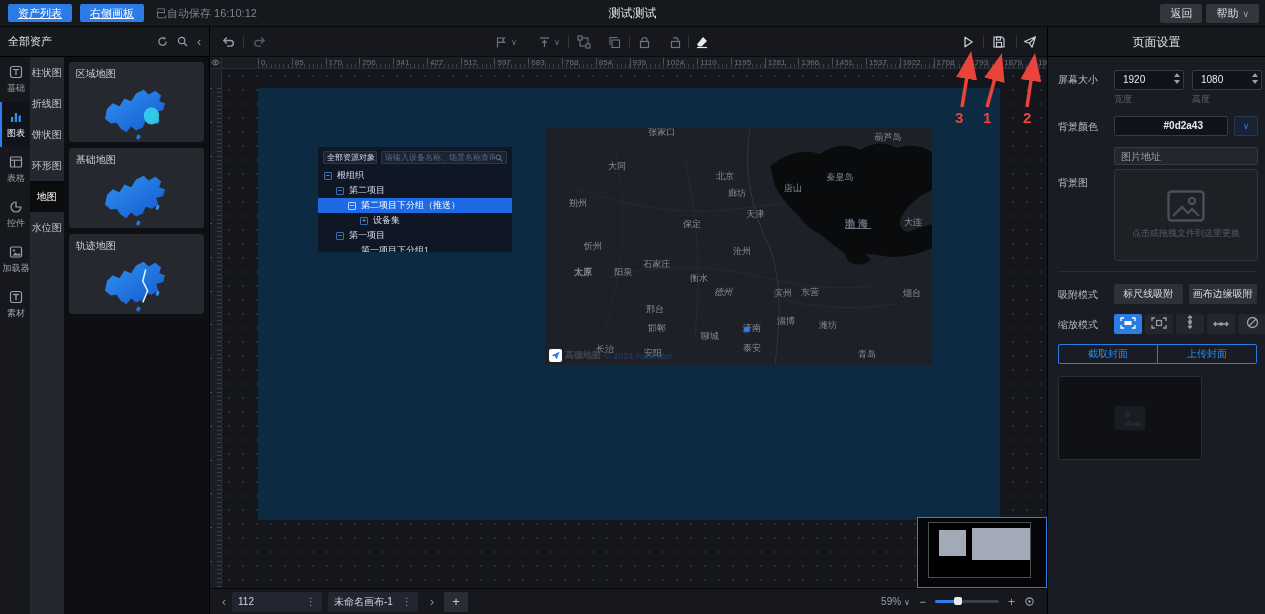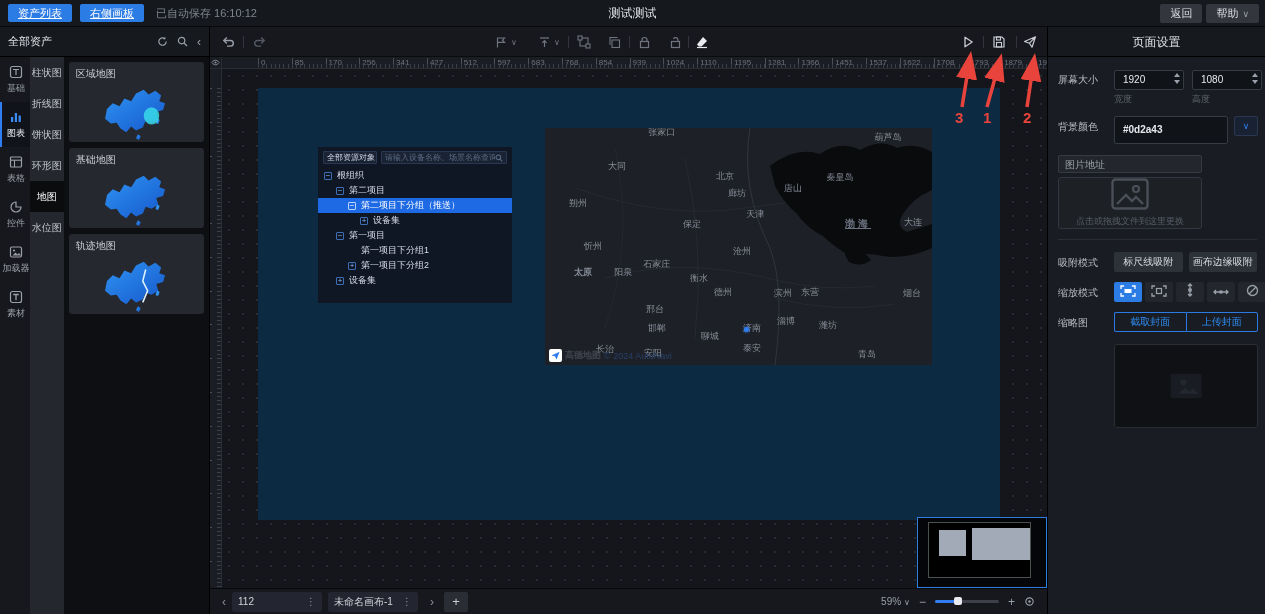--- a/index.html
+++ b/index.html
@@ -53,21 +53,21 @@
   .hlabel{position:absolute;top:1px;font-size:8px;color:#6e737d;border-left:1px solid #4a4e57;padding-left:2px;height:11px;line-height:9px;white-space:nowrap;}
   .ruler-v{position:absolute;left:0;top:42px;width:12px;height:519px;background:#1a1d23;border-right:1px solid #2a2d33;overflow:hidden;}
   .ruler-v::after{content:"";position:absolute;top:19px;bottom:0;right:0;width:4px;background:repeating-linear-gradient(to bottom,#3b3f48 0 1px,transparent 1px 4.22px);}
   .vlabel{position:absolute;left:2px;font-size:8px;color:#6e737d;white-space:nowrap;transform:rotate(90deg);transform-origin:left top;border-left:1px solid #4a4e57;padding-left:2px;line-height:9px;}
 
   
   .canvas{position:absolute;left:12px;top:42px;width:825px;height:519px;background:#14161b;background-image:radial-gradient(circle,#272b32 1px,transparent 1.3px);background-size:14px 14px;overflow:hidden;}
   .artboard{position:absolute;left:36px;top:19px;width:742px;height:432px;background:#0d2a43;}
 
   
-  .tree-comp{position:absolute;left:60px;top:59px;width:194px;height:156px;background:#101724;overflow:hidden;}
+  .tree-comp{position:absolute;left:60px;top:59px;width:194px;height:105px;background:#101724;overflow:hidden;}
   .tree-head{display:flex;align-items:center;gap:4px;padding:4px 5px 3px;}
   .tree-filter{width:58px;height:13px;background:#1a2333;border:1px solid #2a3750;border-radius:1px;display:flex;align-items:center;padding:0 3px;font-size:8px;color:#cfd6e4;white-space:nowrap;overflow:hidden;}
   .tree-filter .fchev{margin-left:auto;font-size:7px;color:#6c7c9c;}
   .tree-search{flex:1;height:13px;background:#1a2333;border:1px solid #2a3750;border-radius:1px;display:flex;align-items:center;padding:0 3px;}
   .tree-search input{flex:1;background:transparent;border:none;outline:none;font-size:8px;color:#cfd6e4;min-width:0;font-family:inherit;}
   .tree-search input::placeholder{color:#5c6b85;}
   .tree-rows{padding-top:1px;}
   .tree-row{height:15px;display:flex;align-items:center;font-size:9px;color:#d7dde8;white-space:nowrap;cursor:pointer;}
   .tree-row.selected{background:#1e6ae4;color:#fff;}
   .texp{width:8px;height:8px;border:1px solid #3d6eb5;color:#7fb0f5;font-size:8px;line-height:6px;text-align:center;margin-right:5px;flex:none;border-radius:1px;}
@@ -119,25 +119,25 @@
   .size-inputs{display:flex;gap:8px;}
   .num-wrap{position:relative;width:70px;}
   .num-input{width:70px;height:20px;background:#101318;border:1px solid #363a42;border-radius:2px;color:#e8eaee;font-size:10px;padding:0 16px 0 8px;outline:none;font-family:inherit;}
   .stepper{position:absolute;right:4px;top:4px;display:flex;flex-direction:column;gap:3px;cursor:pointer;}
   .stepper i{display:block;width:0;height:0;border-left:3px solid transparent;border-right:3px solid transparent;}
   .stepper .up{border-bottom:4px solid #9aa0aa;}
   .stepper .dn{border-top:4px solid #9aa0aa;}
   .size-sub{display:flex;gap:8px;margin-top:3px;}
   .size-sub span{width:70px;font-size:9px;color:#5f646e;}
   .color-row{display:flex;gap:6px;}
-  .color-input{width:114px;height:28px;background:#101318;border:1px solid #363a42;border-radius:2px;color:#e6e9ee;font-size:10px;font-weight:bold;padding:0 8px;outline:none;font-family:inherit;}
+  .color-input{width:114px;height:20px;background:#101318;border:1px solid #363a42;border-radius:2px;color:#e6e9ee;font-size:10px;font-weight:bold;padding:0 24px;outline:none;font-family:inherit;text-align:right;}
   .color-chev{width:24px;height:20px;background:#182233;border:1px solid #2a3750;border-radius:2px;color:#2f7df0;font-size:9px;text-align:center;line-height:19px;cursor:pointer;}
   .url-input{width:144px;height:18px;background:#23262c;border:1px solid #363a42;border-radius:2px;color:#c9ccd2;font-size:10px;padding:0 6px;outline:none;margin-bottom:4px;font-family:inherit;}
   .url-input::placeholder{color:#9ba0a8;}
-  .dropzone{width:144px;height:52px;background:#1d2025;border:1px solid #32363e;border-radius:3px;display:flex;flex-direction:column;align-items:center;justify-content:center;gap:5px;cursor:pointer;}
+  .dropzone{width:144px;height:92px;background:#1d2025;border:1px solid #32363e;border-radius:3px;display:flex;flex-direction:column;align-items:center;justify-content:center;gap:5px;cursor:pointer;}
   .dz-hint{font-size:9px;color:#575c66;}
   .divider{height:1px;background:#2a2d33;margin:4px 0 12px;}
   .snap-btns{display:flex;gap:6px;}
   .snap-btn{flex:1;height:20px;background:#2d3138;border-radius:2px;font-size:10px;color:#d6d9de;text-align:center;line-height:20px;cursor:pointer;white-space:nowrap;}
   .zoom-modes{display:flex;gap:3px;}
   .zm-btn{width:28px;height:20px;background:#23262c;border-radius:2px;display:flex;align-items:center;justify-content:center;color:#9aa0aa;cursor:pointer;}
   .zm-btn.active{background:#2c7ce5;color:#fff;}
   .thumb-btns{display:flex;}
   .thumb-btn{flex:1;height:20px;border:1px solid #2b7be4;font-size:10px;color:#2f8ef5;text-align:center;line-height:18px;cursor:pointer;}
   .thumb-btn:first-child{border-radius:2px 0 0 2px;border-right:none;}
@@ -506,21 +506,21 @@
               <span class="map-city" style="left: 8.5%; top: 31.6%;">朔州</span>
               <span class="map-city" style="left: 54.3%; top: 36.3%;">天津</span>
               <span class="map-city" style="left: 38%; top: 40.5%;">保定</span>
               <span class="map-city" style="left: 95.1%; top: 39.7%;">大连</span>
               <span class="map-city" style="left: 12.4%; top: 49.8%;">忻州</span>
               <span class="map-city" style="left: 50.9%; top: 51.9%;">沧州</span>
               <span class="map-city" style="left: 28.9%; top: 57.4%;">石家庄</span>
               <span class="map-city" style="left: 9.8%; top: 60.8%; font-weight: bold;">太原</span>
               <span class="map-city" style="left: 20.2%; top: 60.8%;">阳泉</span>
               <span class="map-city" style="left: 39.8%; top: 63.3%;">衡水</span>
-              <span class="map-city" style="left: 46%; top: 69.2%;">德州</span>
+              <span class="map-city" style="left: 46%; top: 69.2%; font-style: italic;">德州</span>
               <span class="map-city" style="left: 61.5%; top: 69.6%;">滨州</span>
               <span class="map-city" style="left: 68.5%; top: 69.2%;">东营</span>
               <span class="map-city" style="left: 94.8%; top: 69.6%;">烟台</span>
               <span class="map-city" style="left: 28.4%; top: 76.4%;">邢台</span>
               <span class="map-city" style="left: 62.3%; top: 81.4%;">淄博</span>
               <span class="map-city" style="left: 73.1%; top: 83.1%;">潍坊</span>
               <span class="map-city" style="left: 28.9%; top: 84.4%;">邯郸</span>
               <span class="map-city" style="left: 42.6%; top: 87.8%;">聊城</span>
               <span class="map-city" style="left: 53.5%; top: 84.4%;">济南</span>
               <span class="map-city" style="left: 15.5%; top: 93.2%;">长治</span>
@@ -623,20 +623,21 @@
         <div class="set-label">背景颜色</div>
         <div class="set-ctrl">
           <div class="color-row">
             <input class="color-input" value="#0d2a43" style="">
             <span class="color-chev">∨</span>
           </div>
         </div>
       </div>
 
       <div class="set-row">
+        <div class="set-label" style="padding-top:30px">背景图</div>
         <div class="set-ctrl">
           <input class="url-input" placeholder="图片地址" style="">
           <div class="dropzone">
             <svg width="38" height="32" viewBox="0 0 38 32">
                 <rect x="1.5" y="1.5" width="35" height="29" rx="3" fill="none" stroke="#4a4f58" stroke-width="2.4"></rect>
                 <circle cx="25" cy="11" r="3" fill="none" stroke="#4a4f58" stroke-width="2.2"></circle>
                 <path d="m6 26 9-9 6 6 4-4 7 7" fill="none" stroke="#4a4f58" stroke-width="2.4"></path>
               </svg>
             <span class="dz-hint">点击或拖拽文件到这里更换</span>
           </div>
@@ -687,21 +688,20 @@
                 <span><svg width="13" height="13" viewBox="0 0 13 13">
                     <circle cx="6.5" cy="6.5" r="5" fill="none" stroke="currentColor" stroke-width="1.3"></circle>
                     <line x1="3" y1="10" x2="10" y2="3" stroke="currentColor" stroke-width="1.3"></line>
                   </svg></span>
               </div>
             </div>
           </div>
       </div>
 
       <div class="set-row">
-        <div class="set-label">缩略图</div>
         <div class="set-ctrl">
           <div class="thumb-btns" id="thumbBtns">
               <div class="thumb-btn">截取封面</div>
               <div class="thumb-btn">上传封面</div>
             </div>
           <div class="preview-box">
             <svg width="34" height="26" viewBox="0 0 38 30">
                 <rect x="1" y="1" width="36" height="28" rx="2" fill="#191c22"></rect>
                 <circle cx="16" cy="11" r="3.5" fill="#23272e"></circle>
                 <path d="m10 24 8-7 5 5 4-4 7 6z" fill="#23272e"></path>

